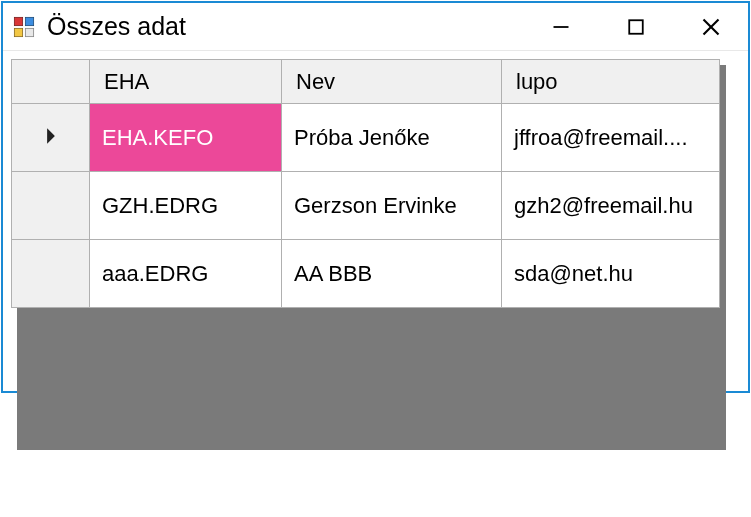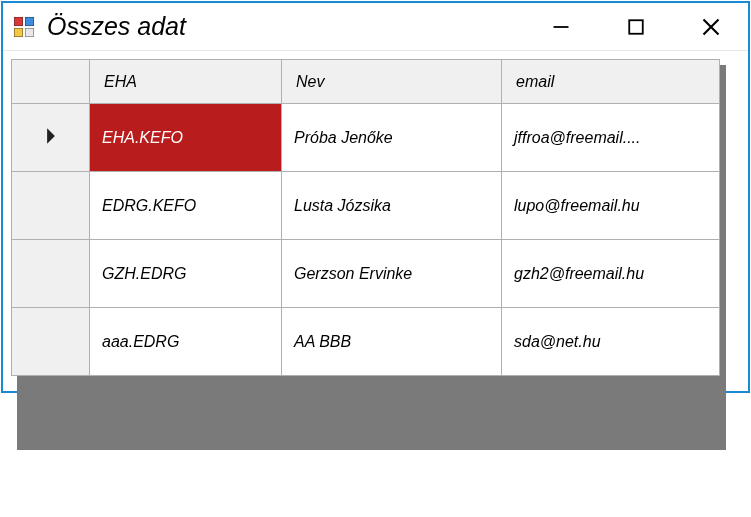--- a/index.html
+++ b/index.html
@@ -11,21 +11,20 @@
       overflow: hidden;
     }
     .window {
       width: 749px;
       height: 392px;
       border: 2px solid #1a8ad4;
       background: #fff;
       display: flex;
       flex-direction: column;
       margin: 1px;
-      font-style: italic;
     }
     .titlebar {
       height: 48px;
       background: #fff;
       display: flex;
       align-items: center;
       padding-left: 10px;
       border-bottom: 1px solid #e8e8e8;
     }
     .title-icon {
@@ -71,21 +70,21 @@
     }
     .datagrid {
       position: relative;
       border-collapse: collapse;
       background: #fff;
       table-layout: fixed;
       width: 708px;
     }
     .datagrid th, .datagrid td {
       border: 1px solid #b0b0b0;
-      font-size: 16px;
+      font-size: 22px;
       text-align: left;
       height: 68px;
       padding: 0 12px;
       overflow: hidden;
       white-space: nowrap;
       text-overflow: clip;
     }
     .datagrid thead th {
       background: #f0f0f0;
       font-weight: normal;
@@ -96,21 +95,21 @@
       background: #f0f0f0;
       text-align: center;
       padding: 0 !important;
       position: relative;
     }
     col.c-rowhdr { width: 78px; }
     col.c-eha    { width: 192px; }
     col.c-nev    { width: 220px; }
     col.c-email  { width: 218px; }
     .selected-cell {
-      background: #b91c1c;
+      background: #ec4899;
       color: #fff;
     }
     .row-indicator {
       position: absolute;
       left: 50%;
       top: 50%;
       transform: translate(-50%, -50%);
     }
   </style>
 </head>
@@ -155,41 +154,35 @@
           <col class="c-rowhdr">
             <col class="c-eha">
             <col class="c-nev">
             <col class="c-email">
         </colgroup>
         <thead>
           <tr>
             <th class="rowheader"></th>
             <th>EHA</th>
             <th>Nev</th>
-            <th>email</th>
+            <th>lupo</th>
           </tr>
         </thead>
         <tbody>
           <tr>
             <td class="rowheader">
               <span class="row-indicator">
                 <svg width="14" height="18" viewBox="0 0 10 14">
                     <path d="M2 1 L8 7 L2 13 Z" fill="#222"></path>
                   </svg>
               </span>
             </td>
             <td class="selected-cell">EHA.KEFO</td>
             <td>Próba Jenőke</td>
             <td>jffroa@freemail....</td>
-          </tr>
-          <tr>
-            <td class="rowheader"></td>
-            <td>EDRG.KEFO</td>
-            <td>Lusta Józsika</td>
-            <td>lupo@freemail.hu</td>
           </tr>
           <tr>
             <td class="rowheader"></td>
             <td>GZH.EDRG</td>
             <td>Gerzson Ervinke</td>
             <td>gzh2@freemail.hu</td>
           </tr>
           <tr>
             <td class="rowheader"></td>
             <td>aaa.EDRG</td>

